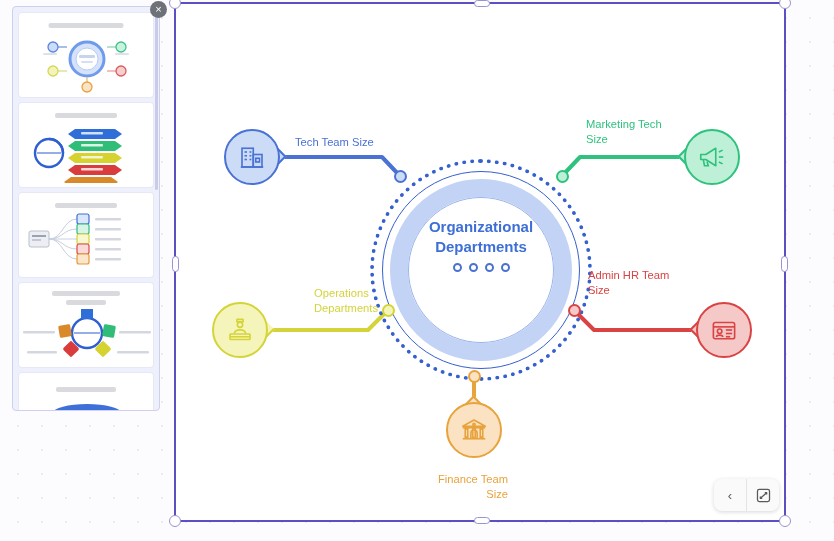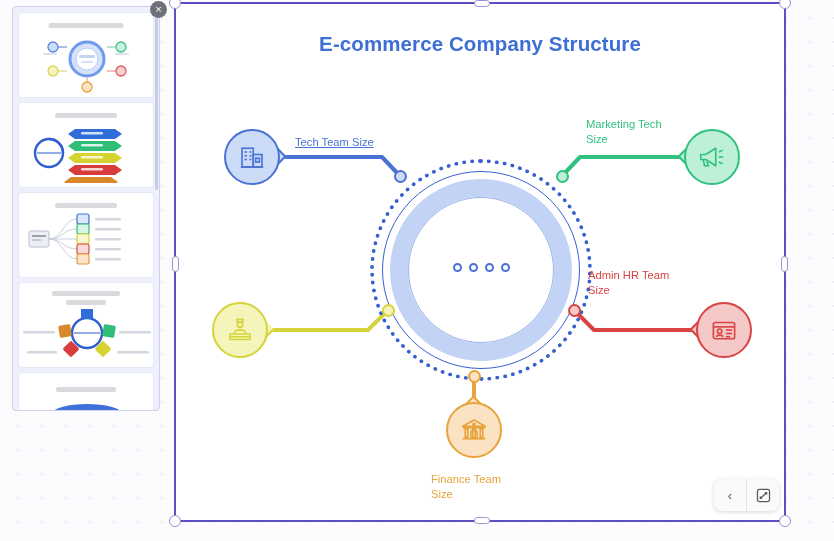--- a/index.html
+++ b/index.html
@@ -264,40 +264,41 @@
 </head>
 <body>
 
 <div id="app">
 
   <div id="canvas-bg"></div>
 
   <div id="slide-frame">
     <div id="slide-inner">
 
-      <div id="slide-title">E-commerce Company Structure</div>
 
       <svg id="connectors" viewBox="0 0 612 520">
 
         <path d="M 104 153 L 206 153 L 224 172" fill="none" stroke="#4a72d4" stroke-width="4" stroke-linejoin="round" stroke-linecap="round"></path>
 
         <path d="M 386 172 L 404 153 L 508 153" fill="none" stroke="#2ec27e" stroke-width="4" stroke-linejoin="round" stroke-linecap="round"></path>
 
         <path d="M 398 306 L 418 326 L 520 326" fill="none" stroke="#d94343" stroke-width="4" stroke-linejoin="round" stroke-linecap="round"></path>
 
         <path d="M 212 306 L 192 326 L 92 326" fill="none" stroke="#d4d43a" stroke-width="4" stroke-linejoin="round" stroke-linecap="round"></path>
 
         <path d="M 298 372 L 298 400" fill="none" stroke="#e8a33d" stroke-width="4" stroke-linecap="round"></path>
       </svg>
 
       <div id="center-group">
         <div class="ring" id="ring-dotted"></div>
         <div class="ring" id="ring-solid"></div>
         <div class="ring" id="ring-band"></div>
         <div class="ring" id="ring-inner-line"></div>
+        <div id="center-text">Organizational
+Departments</div>
         <div id="center-dots">
           <span class="center-dot"></span>
           <span class="center-dot"></span>
           <span class="center-dot"></span>
           <span class="center-dot"></span>
         </div>
       </div>
 
       <div class="junction" style="left:218px; top:166px; background:#ccdcf7; border-color:#4a72d4;"></div>
       <div class="junction" style="left:380px; top:166px; background:#bdf0d6; border-color:#2ec27e;"></div>
@@ -315,21 +316,21 @@
               <line x1="10" y1="8" x2="11.5" y2="8"></line>
             <line x1="6" y1="11" x2="8" y2="11"></line>
               <line x1="10" y1="11" x2="11.5" y2="11"></line>
             <line x1="6" y1="14" x2="8" y2="14"></line>
               <line x1="10" y1="14" x2="11.5" y2="14"></line>
             <rect x="15" y="13" width="3" height="3"></rect>
             <line x1="3" y1="20" x2="21" y2="20"></line>
           </svg>
         </div>
       </div>
-      <div class="node-label" style="left:119px; top:131px; color:#4a72d4;text-decoration:underline;">Tech Team Size</div>
+      <div class="node-label" style="left:119px; top:131px; color:#4a72d4;">Tech Team Size</div>
 
       <div class="node" style="left:508px; top:125px;">
         <div class="tail" style="left:-4px; top:21px; background:#bdf0d6; border-left:2px solid #2ec27e; border-bottom:2px solid #2ec27e;"></div>
         <div class="bubble" style="background:#bdf0d6; border:2px solid #2ec27e;">
           <svg width="30" height="30" viewBox="0 0 24 24" fill="none" stroke="#2ec27e" stroke-width="1.3">
             <path d="M3 10 L3 14 L7 14 L15 19 L15 5 L7 10 Z" stroke-linejoin="round"></path>
             <path d="M5 14 L6 19 L9 19 L8 15.6"></path>
             <line x1="17.5" y1="8" x2="20.5" y2="6.5"></line>
             <line x1="17.5" y1="12" x2="21" y2="12"></line>
             <line x1="17.5" y1="16" x2="20.5" y2="17.5"></line>
@@ -364,35 +365,37 @@
             <circle cx="12" cy="7.6" r=".9"></circle>
             <line x1="3" y1="10.2" x2="21" y2="10.2"></line>
             <rect x="5" y="11" width="2" height="7"></rect>
             <rect x="11" y="11" width="2" height="7"></rect>
             <rect x="17" y="11" width="2" height="7"></rect>
             <line x1="3" y1="19" x2="21" y2="19"></line>
             <path d="M9.5 19 L9.5 14.5 A2.5 2.5 0 0 1 14.5 14.5 L14.5 19"></path>
           </svg>
         </div>
       </div>
-      <div class="node-label" style="left:255px; top:468px; width:100px; text-align:left; color:#e8a33d;">Finance Team
+      <div class="node-label" style="left:232px; top:468px; width:100px; text-align:right; color:#e8a33d;">Finance Team
 Size</div>
 
       <div class="node" style="left:36px; top:298px;">
         <div class="tail" style="right:-4px; top:21px; background:#f5f5bb; border-right:2px solid #d4d43a; border-bottom:2px solid #d4d43a;"></div>
         <div class="bubble" style="background:#f5f5bb; border:2px solid #d4d43a;">
           <svg width="30" height="30" viewBox="0 0 24 24" fill="none" stroke="#d4d43a" stroke-width="1.3">
             <rect x="9.5" y="3.5" width="5" height="2" rx=".4"></rect>
             <circle cx="12" cy="7.8" r="2.1"></circle>
             <path d="M7.5 15 C7.5 10.8 16.5 10.8 16.5 15"></path>
             <rect x="4" y="15.2" width="16" height="4.4" rx=".5"></rect>
             <line x1="4" y1="17.4" x2="20" y2="17.4"></line>
           </svg>
         </div>
       </div>
+      <div class="node-label" style="left:138px; top:282px; color:#d4d43a;">Operations
+Departments</div>
 
     </div>
 
     <div class="handle corner" style="left:-7px;  top:-7px;"></div>
     <div class="handle corner" style="right:-7px; top:-7px;"></div>
     <div class="handle corner" style="left:-7px;  bottom:-7px;"></div>
     <div class="handle corner" style="right:-7px; bottom:-7px;"></div>
     <div class="handle h-mid" style="left:298px; top:-4px;"></div>
     <div class="handle h-mid" style="left:298px; bottom:-4px;"></div>
     <div class="handle v-mid" style="left:-4px;  top:252px;"></div>

